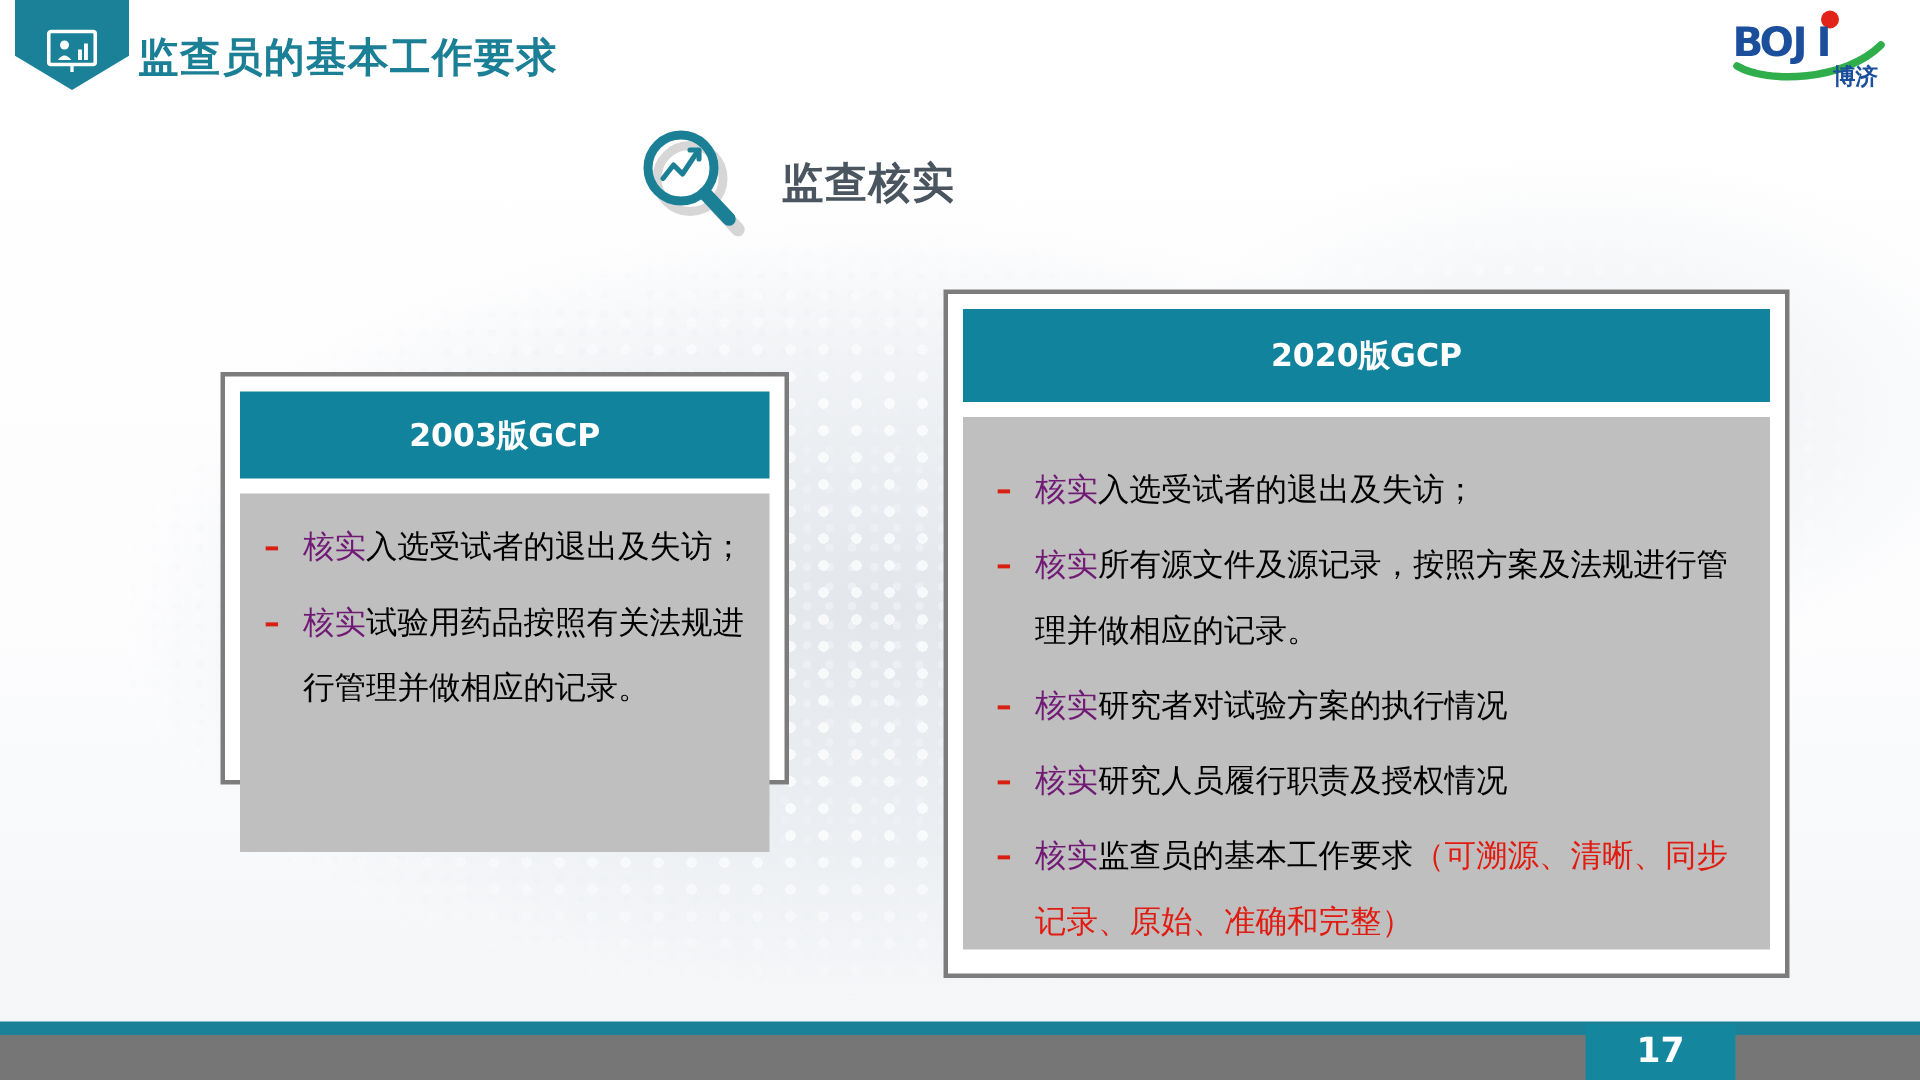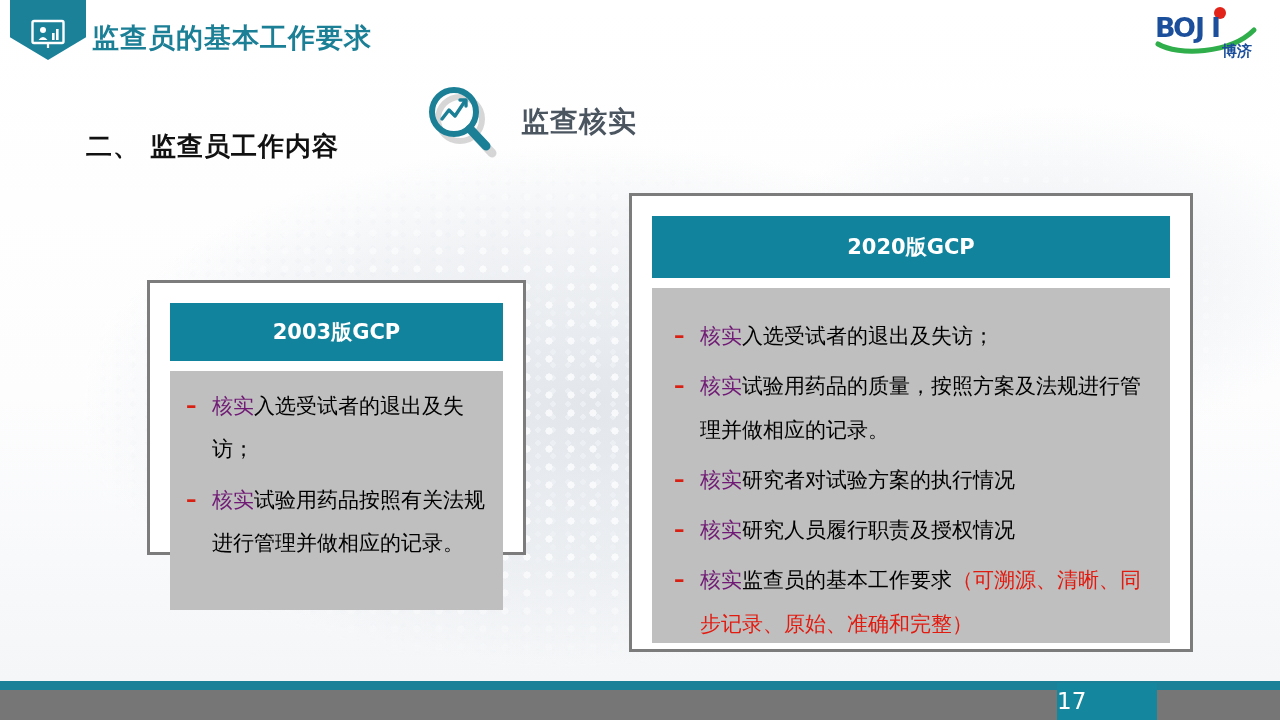--- a/index.html
+++ b/index.html
@@ -105,23 +105,23 @@
     white-space: nowrap;
     letter-spacing: 1px;
   }
 
   
   .card {
     position: absolute;
     box-sizing: border-box;
     border: 3px solid #7c7c7c;
     background: #ffffff;
-    padding: 20px;
-  }
-  .card-left  { left: 147px; top: 280px; width: 379px; height: 275px; }
+    padding: 10px;
+  }
+  .card-left  { left: 147px; top: 248px; width: 379px; height: 275px; }
   .card-right { left: 629px; top: 193px; width: 564px; height: 459px; }
 
   .card-head {
     background: #12839c;
     color: #ffffff;
     font-weight: bold;
     text-align: center;
     white-space: nowrap;
   }
   .card-left .card-head  { height: 58px; line-height: 58px; font-size: 21px; }
@@ -176,21 +176,22 @@
     left: 0; top: 690px; width: 1280px; height: 30px;
     background: #767676;
   }
   .page-chip {
     position: absolute;
     left: 1057px; top: 683px;
     width: 100px; height: 37px;
     background: #14879e;
     color: #ffffff;
     font-size: 23px;
-    font-weight: normal;
+    font-weight: bold;
+    text-align: center;
     line-height: 37px;
   }
 </style>
 </head>
 <body>
 
 <div id="slide">
 
   <div class="bg-wash"></div>
   <div class="bg-dots"></div>
@@ -214,21 +215,20 @@
       <path d="M8 40 C28 52, 80 50, 104 26" fill="none" stroke="#2fae4b" stroke-width="5" stroke-linecap="round"></path>
       <circle cx="70" cy="9" r="6" fill="#e2231a"></circle>
       <text x="5" y="33" font-family="DejaVu Sans, sans-serif" font-size="27" font-weight="bold" fill="#1b4f9c">B</text>
       <text x="23" y="33" font-family="DejaVu Sans, sans-serif" font-size="27" font-weight="bold" fill="#1b4f9c">O</text>
       <text x="45" y="33" font-family="DejaVu Sans, sans-serif" font-size="27" font-weight="bold" fill="#1b4f9c">J</text>
       <text x="61" y="33" font-family="DejaVu Sans, sans-serif" font-size="27" font-weight="bold" fill="#1b4f9c">I</text>
       <text x="72" y="52" font-family="DejaVu Sans, sans-serif" font-size="15" font-weight="bold" fill="#1b4f9c">博济</text>
     </svg>
   </div>
 
-  <div class="section-title">二、 监查员工作内容</div>
 
   <div class="magnifier">
     <svg width="84" height="72" viewBox="0 0 84 72">
       <g opacity="0.20" transform="translate(4,5)">
         <circle cx="32" cy="28" r="22" fill="none" stroke="#3b3b3b" stroke-width="6"></circle>
         <line x1="48" y1="45" x2="64" y2="62" stroke="#3b3b3b" stroke-width="9" stroke-linecap="round"></line>
       </g>
       <circle cx="30" cy="26" r="22" fill="none" stroke="#1b7f96" stroke-width="6"></circle>
       <line x1="46" y1="43" x2="62" y2="60" stroke="#1b7f96" stroke-width="9" stroke-linecap="round"></line>
       <polyline points="18,33 25,24 31,30 41,15" fill="none" stroke="#1b7f96" stroke-width="3.4" stroke-linecap="round" stroke-linejoin="round"></polyline>
@@ -253,21 +253,21 @@
   </div>
 
   <div class="card card-right">
     <div class="card-head">2020版GCP</div>
     <div class="card-body">
       <ul class="bullets">
         <li>
           <span class="dash">–</span><span class="hl">核实</span><span>入选受试者的退出及失访；</span>
         </li>
         <li>
-          <span class="dash">–</span><span class="hl">核实</span><span>试验用药品的质量，按照方案及法规进行管理并做相应的记录。</span>
+          <span class="dash">–</span><span class="hl">核实</span><span>所有源文件及源记录，按照方案及法规进行管理并做相应的记录。</span>
         </li>
         <li>
           <span class="dash">–</span><span class="hl">核实</span><span>研究者对试验方案的执行情况</span>
         </li>
         <li>
           <span class="dash">–</span><span class="hl">核实</span><span>研究人员履行职责及授权情况</span>
         </li>
         <li>
           <span class="dash">–</span><span class="hl">核实</span><span>监查员的基本工作要求</span><span class="hl-tail">（可溯源、清晰、同步记录、原始、准确和完整）</span>
         </li>

